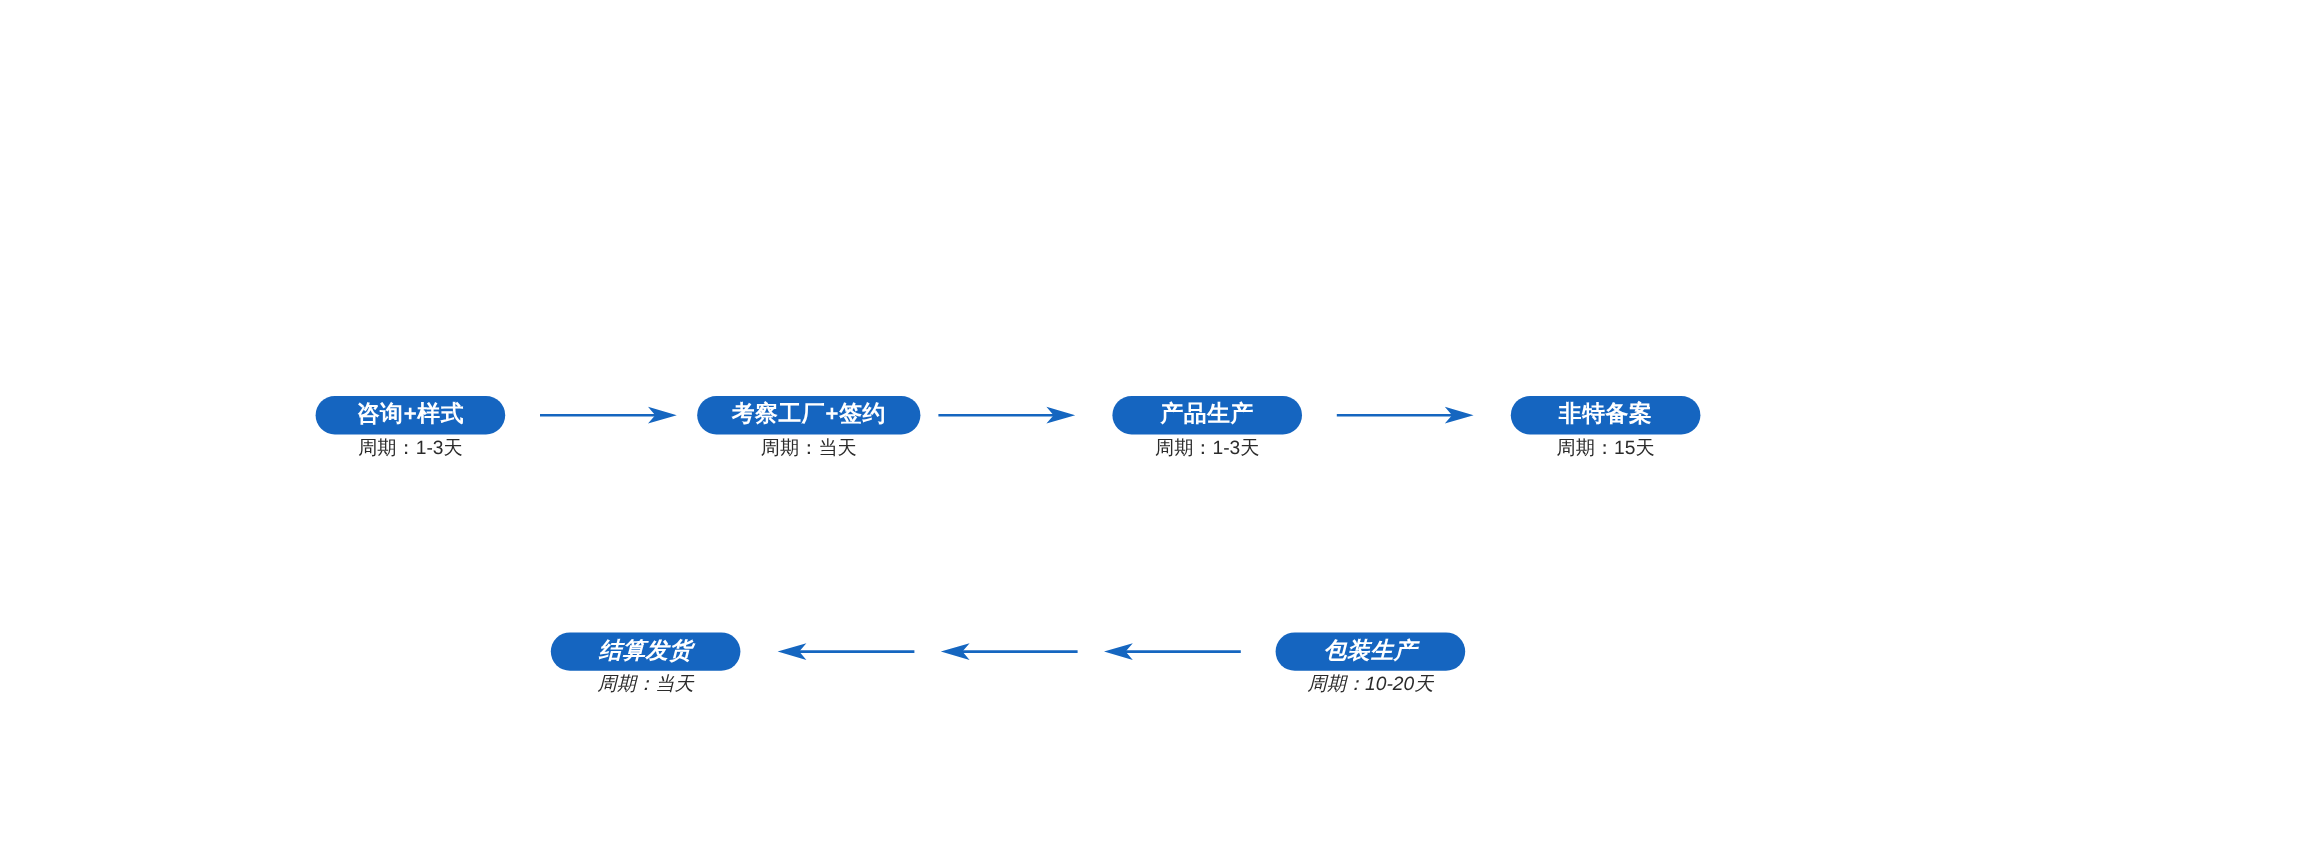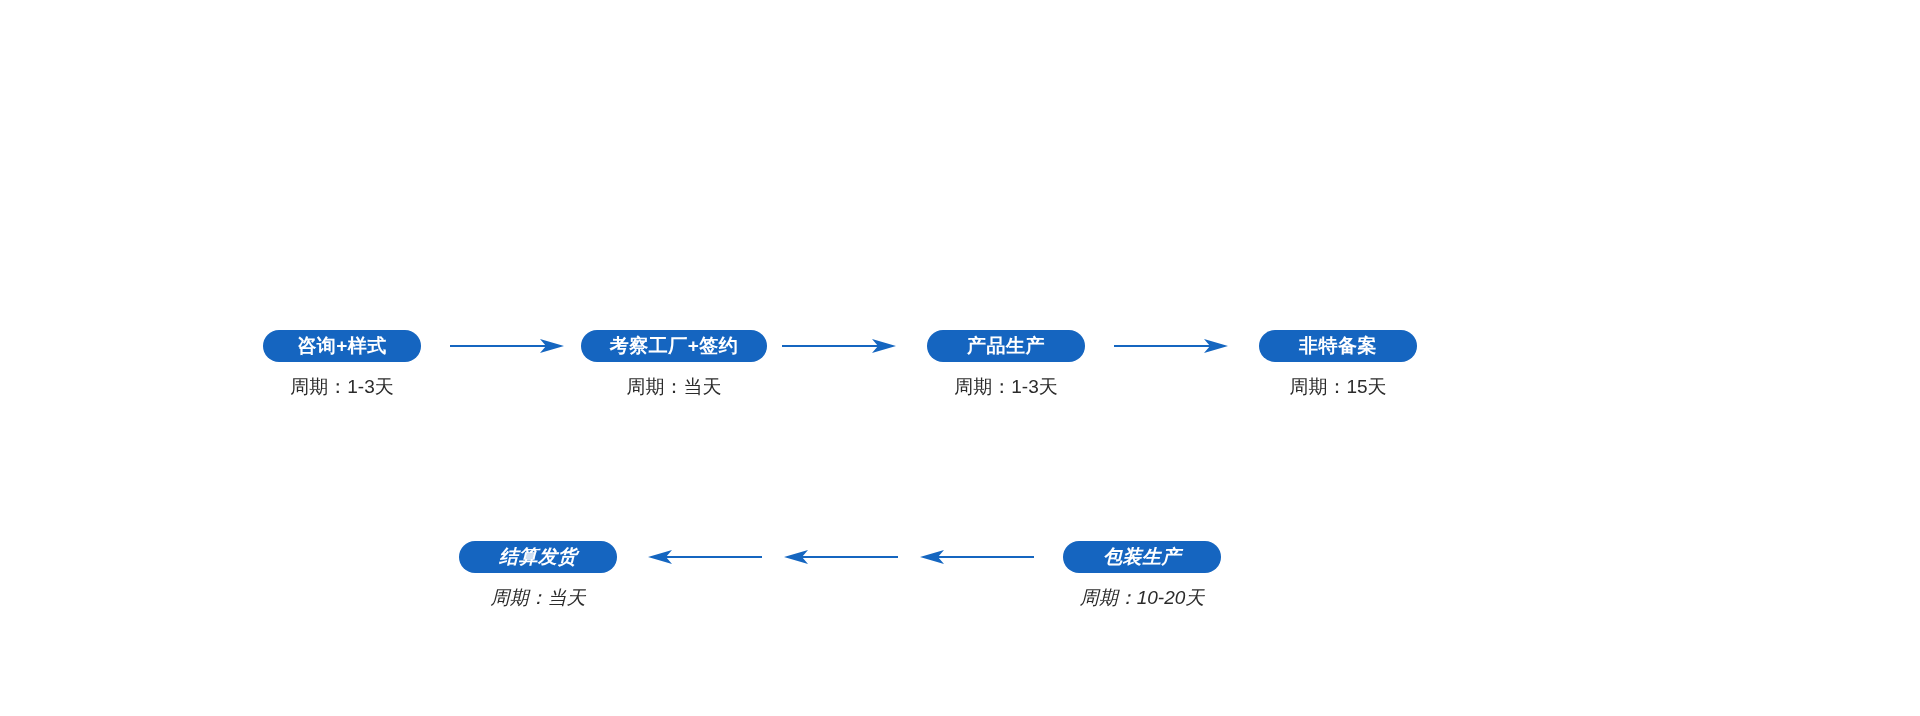--- a/index.html
+++ b/index.html
@@ -111,22 +111,22 @@
     white-space: nowrap;
   }
 
   .pill.wide {
     min-width: 186px;
     max-width: 200px;
     padding: 0 12px;
   }
 
   .cycle {
-    margin-top: 15px;
-    font-size: 19px;
+    margin-top: 4px;
+    font-size: 16px;
     font-weight: 400;
     color: #2b2b2b;
     line-height: 1;
     white-space: nowrap;
   }
 
   
   .connector {
     flex: 0 0 136px;
     width: 136px;

